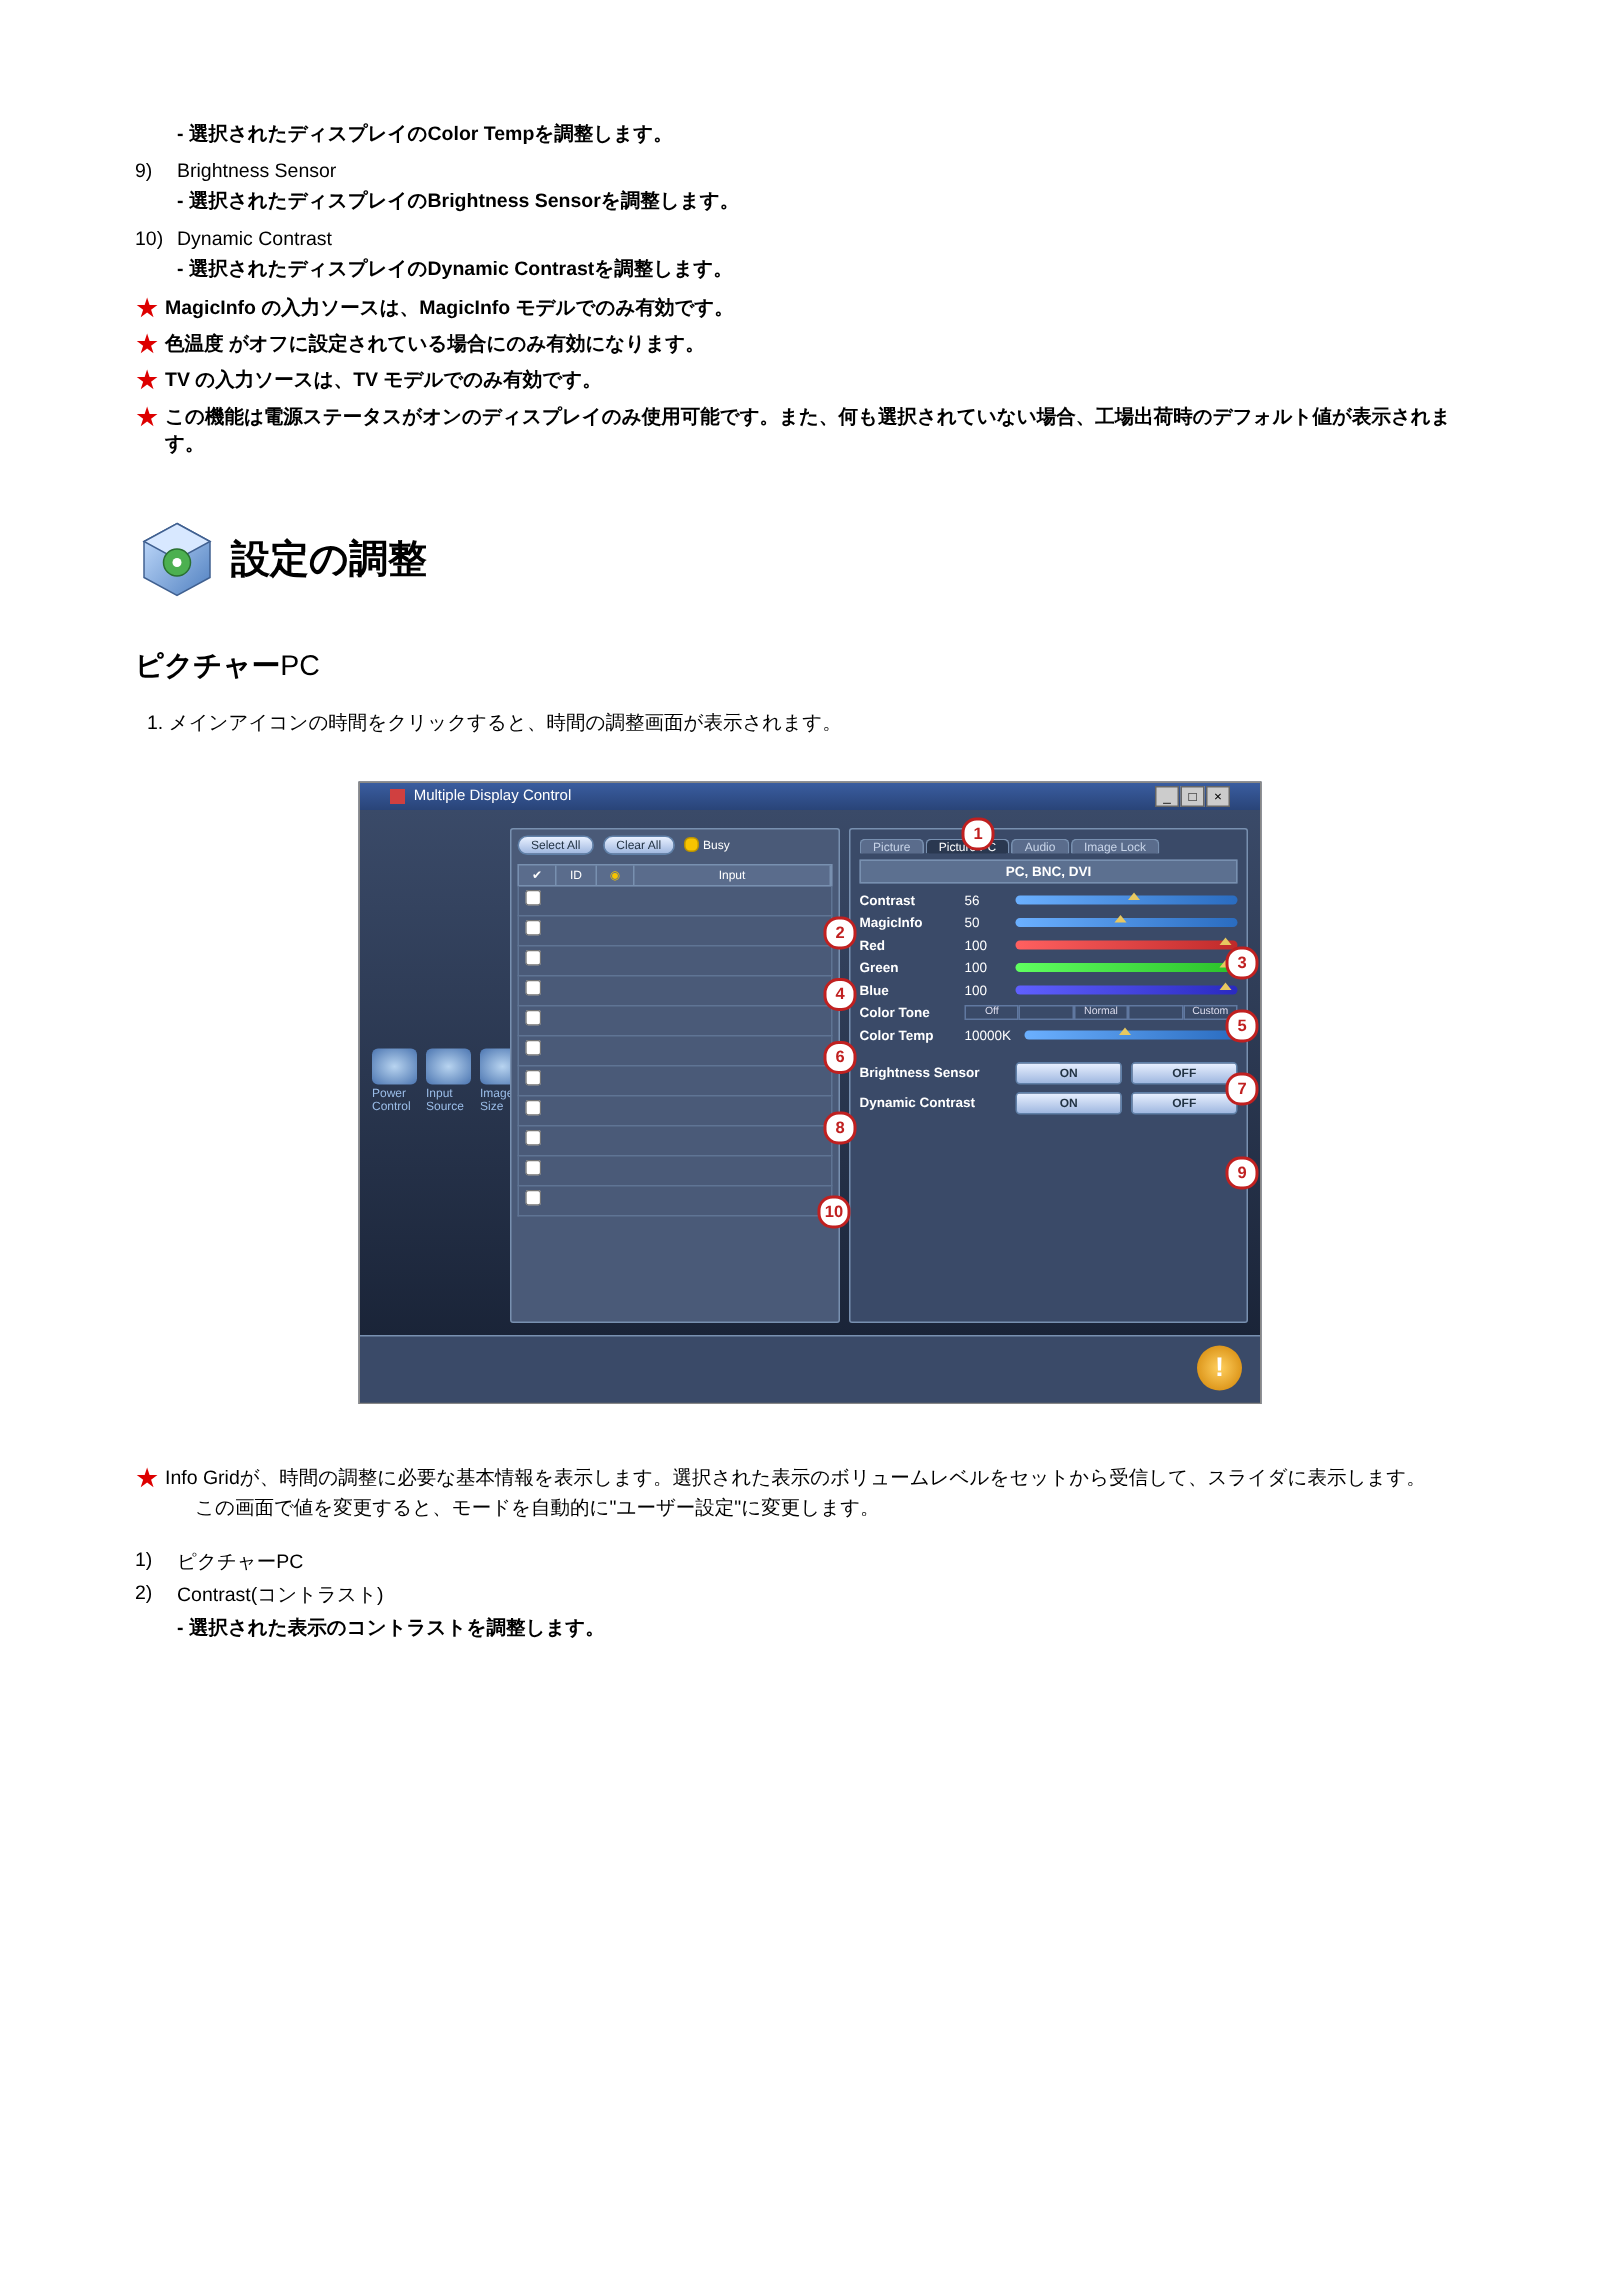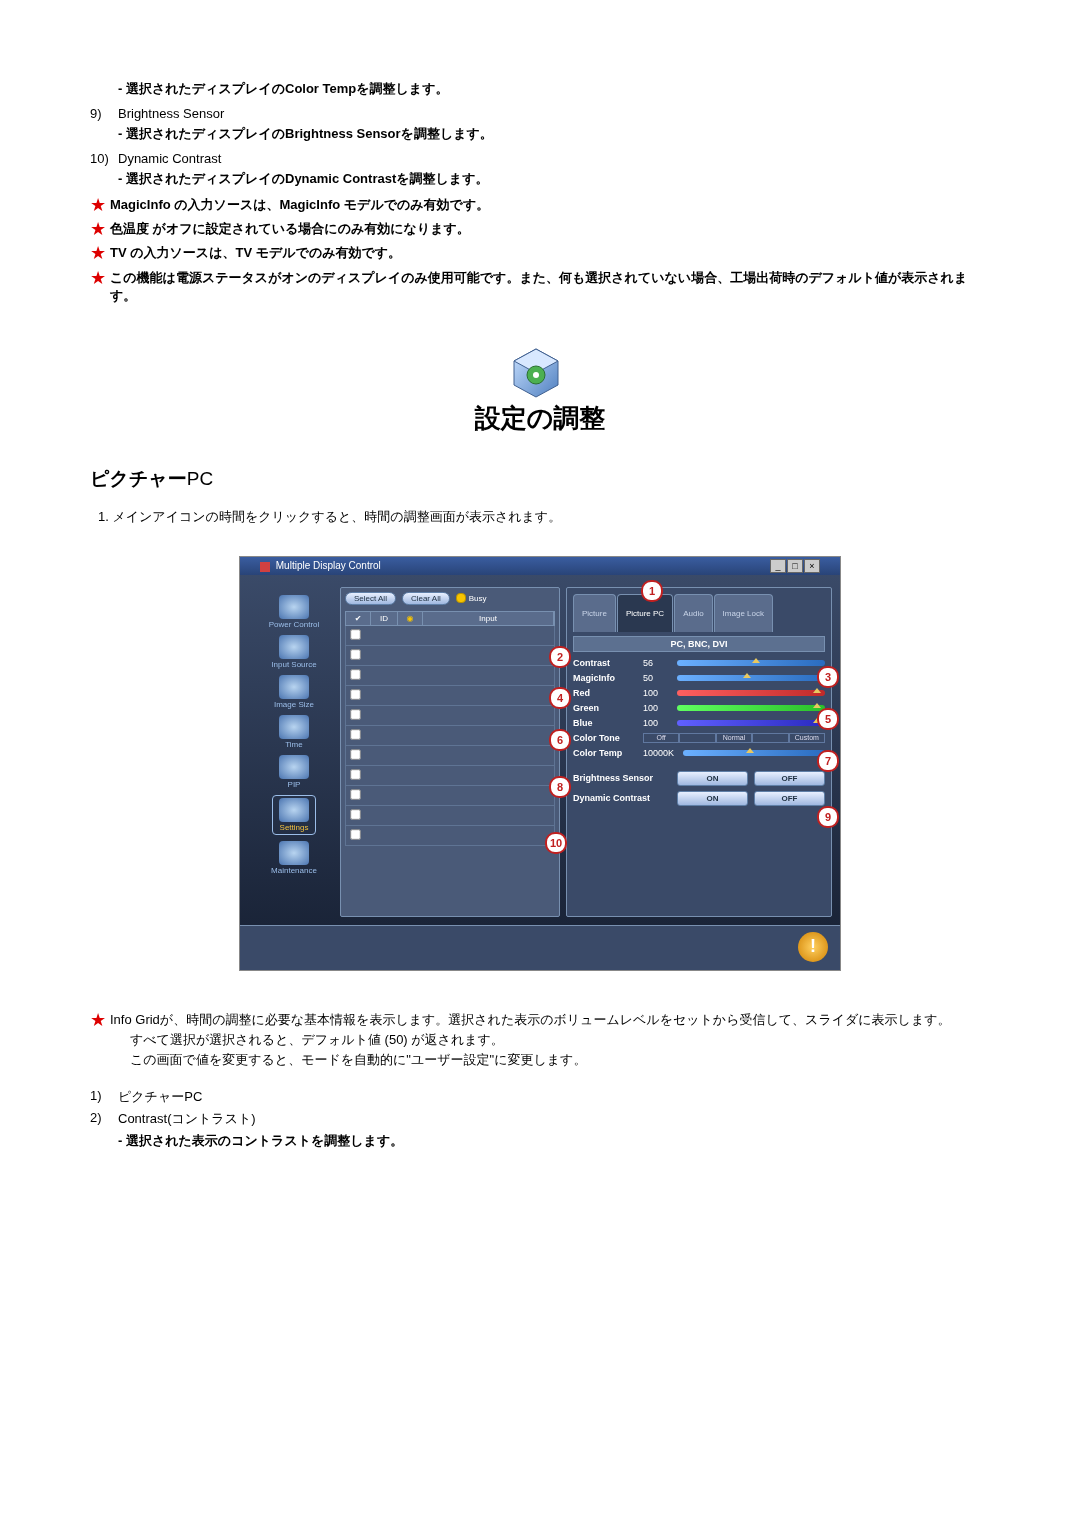--- a/index.html
+++ b/index.html
@@ -47,21 +47,20 @@
   }
   .star-note .ntxt {
     flex: 1;
     line-height: 1.4;
   }
   .section-heading {
     display: flex;
     align-items: center;
     margin-top: 40px;
     margin-bottom: 30px;
-    flex-direction: column;
   }
   .heading-icon {
     width: 56px;
     height: 56px;
     margin-right: 8px;
   }
   .heading-text {
     font-size: 26px;
     font-weight: bold;
   }
@@ -123,21 +122,20 @@
   }
   .mdc-body {
     display: flex;
     background: linear-gradient(#3a4a68, #1a2438);
     padding: 12px 8px 8px 8px;
     min-height: 330px;
   }
   .mdc-sidebar {
     width: 92px;
     display: flex;
-    flex-direction: column;
     align-items: center;
     gap: 6px;
     padding-top: 8px;
   }
   .side-item {
     display: flex;
     flex-direction: column;
     align-items: center;
     gap: 1px;
     color: #9bbde8;
@@ -238,21 +236,21 @@
     position: relative;
   }
   .tabs {
     display: flex;
     gap: 1px;
     margin-bottom: 4px;
     position: relative;
   }
   .tab {
     background: #5a6c8c;
-    padding: 14px 8px;
+    padding: 0 8px;
     font-size: 8px;
     border: 1px solid #7890b0;
     border-bottom: none;
     border-top-left-radius: 4px;
     border-top-right-radius: 4px;
     color: #c8d4e8;
     cursor: pointer;
   }
   .tab.active {
     background: #2a3850;
@@ -603,21 +601,20 @@
     </div>
     <div class="mdc-bottom">
       <div class="warn-icon">!</div>
     </div>
   </div>
 
   <div class="star-note">
     <span class="star">★</span>
     <span class="ntxt">
       <span>Info Gridが、時間の調整に必要な基本情報を表示します。選択された表示のボリュームレベルをセットから受信して、スライダに表示します。</span>
-      <div class="descr-sub">すべて選択が選択されると、デフォルト値 (50) が返されます。</div>
       <div class="descr-sub">この画面で値を変更すると、モードを自動的に"ユーザー設定"に変更します。</div>
     </span>
   </div>
 
   <div style="height:10px"></div>
   <div class="num-item">
     <div class="num">1)</div>
     <div class="txt">ピクチャーPC</div>
   </div>
 

